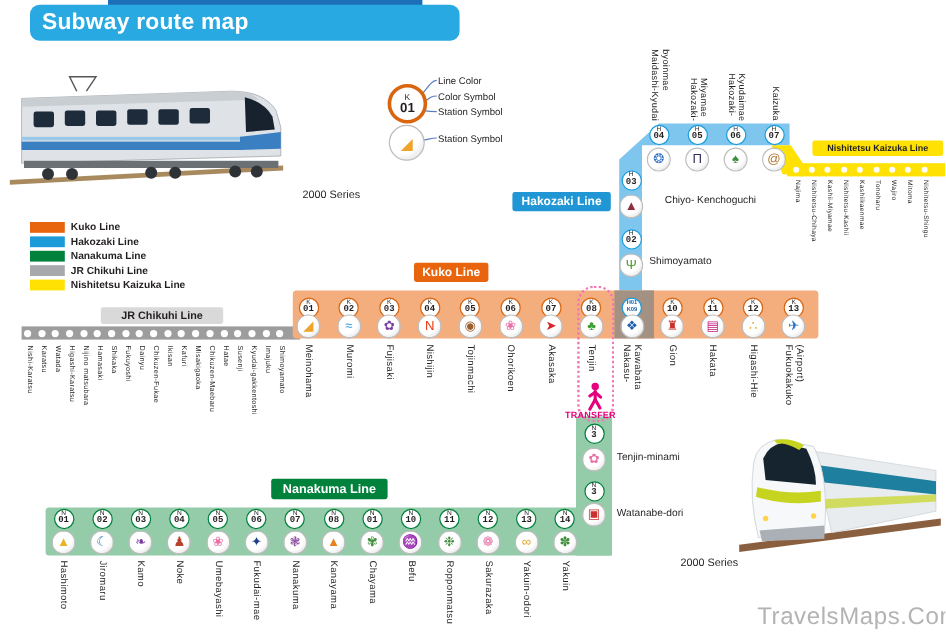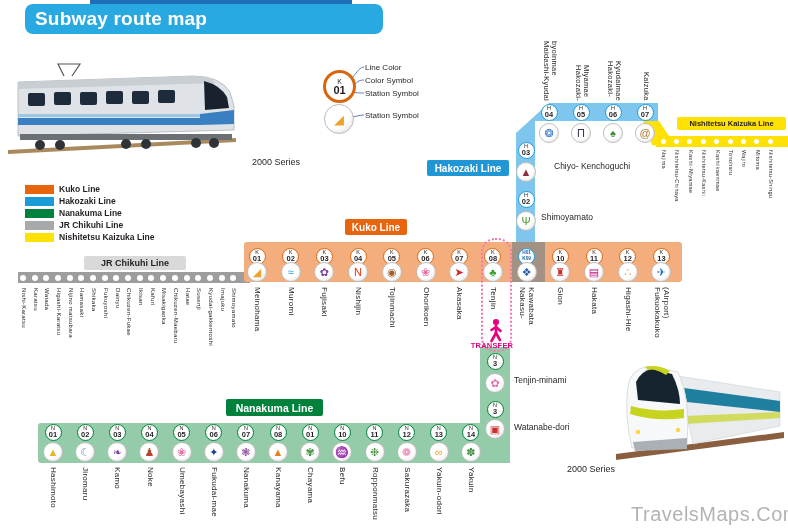--- a/index.html
+++ b/index.html
@@ -9,21 +9,21 @@
   #hdr{position:absolute;left:25px;top:4px;width:358px;height:30px;background:#29a9e1;border-radius:8px;
        display:flex;align-items:center;padding-left:10px;box-sizing:border-box;z-index:2;}
   #hdr .t{color:#fff;font-weight:bold;font-size:19px;letter-spacing:.2px;}
   svg.layer{position:absolute;left:0;top:0;z-index:0;pointer-events:none;}
   .band{position:absolute;z-index:0;}
   .linebox{position:absolute;display:flex;align-items:center;justify-content:center;
            font-weight:bold;color:#fff;border-radius:2px;z-index:4;}
   .badge{position:absolute;width:17px;height:17px;border-radius:50%;border:1.6px solid #888;background:#fff;
          display:flex;flex-direction:column;align-items:center;justify-content:center;line-height:1;z-index:3;box-sizing:border-box;}
   .badge .bl{font-size:5.5px;color:#231f20;}
-  .badge .bn{font-size:7.5px;font-weight:bold;color:#231f20;}
+  .badge .bn{font-size:7.5px;font-weight:bold;color:#231f20;font-family:Liberation Mono, monospace;}
   .badge .dualrow{font-size:4.8px;font-weight:bold;color:#1b5fa8;line-height:1.15;}
   .icirc{position:absolute;width:20px;height:20px;border-radius:50%;border:1px solid #bdbdbd;
          background:radial-gradient(circle at 35% 30%,#ffffff 55%,#d8d8d8);
          display:flex;align-items:center;justify-content:center;z-index:3;box-sizing:border-box;}
   .icirc span{font-size:11px;line-height:1;}
   .vname{position:absolute;writing-mode:vertical-lr;text-orientation:mixed;white-space:pre;
          line-height:1.15;letter-spacing:.3px;font-size:8px;color:#231f20;z-index:2;}
   .vname.small{font-size:6px;line-height:1.2;}
   .vname.tiny{font-size:5.5px;line-height:1.25;}
   .vname.topname{font-size:7.5px;}

